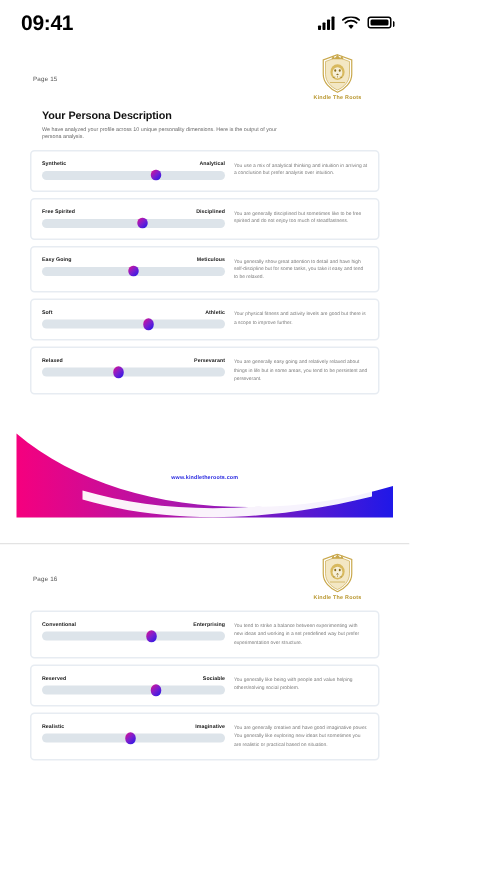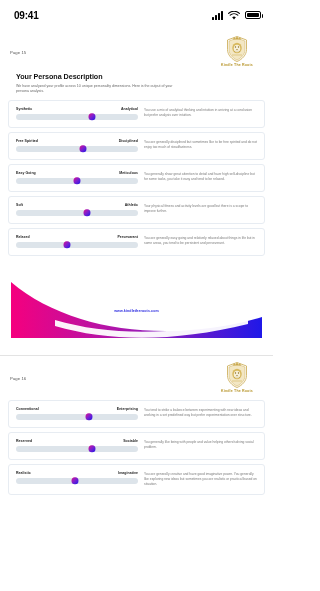--- a/index.html
+++ b/index.html
@@ -9,32 +9,32 @@
     font-family: "Liberation Sans", sans-serif;
     overflow: hidden;
   }
   .screen { width:273px; height:591px; position:relative; background:#fff; }
 
   
   .statusbar {
     height: 30px; display:flex; align-items:center;
     justify-content:space-between; padding: 0 12px 0 14px;
   }
-  .clock { font-size: 10px; font-weight: 700; color:#000; letter-spacing:-0.2px; }
+  .clock { font-size: 14px; font-weight: 700; color:#000; letter-spacing:-0.2px; }
   .status-icons { display:flex; align-items:center; gap:5px; }
   .sig { display:flex; align-items:flex-end; gap:1px; height:9px; }
   .sig i { width:2px; background:#000; display:block; border-radius:0.5px; }
   .sig i:nth-child(1){height:3px;} .sig i:nth-child(2){height:5px;}
   .sig i:nth-child(3){height:7px;} .sig i:nth-child(4){height:9px;}
   .batt { width:16px; height:8px; border:1px solid #000; border-radius:2px; position:relative; }
   .batt::after{content:"";position:absolute;right:-3px;top:2px;width:1.5px;height:4px;background:#000;border-radius:0 1px 1px 0;}
   .batt i{position:absolute;left:1px;top:1px;bottom:1px;width:85%;background:#000;border-radius:1px;}
 
   
-  .page { background:#fff; padding: 0 8px; position:relative; }
+  .page { background:#fff; padding: 0 20px; position:relative; }
   .page-head { display:flex; justify-content:space-between; align-items:flex-start; padding-top:6px; }
   .page-num { font-size:4.2px; color:#555; padding-top:14px; padding-left:2px; letter-spacing:0.1px; }
 
   .brand { display:flex; flex-direction:column; align-items:center; width:56px; }
   .crest { width:22px; height:26px; }
   .brand-name { font-size:3.6px; font-weight:700; color:#b9972f; margin-top:1px; letter-spacing:0.15px; }
 
   .sect-title { font-size:7.2px; font-weight:700; color:#111; margin:5px 0 0 8px; letter-spacing:-0.05px; }
   .sect-sub { font-size:3.6px; color:#6a6a6a; line-height:1.55; margin:2.5px 0 0 8px; max-width:170px; }
 

